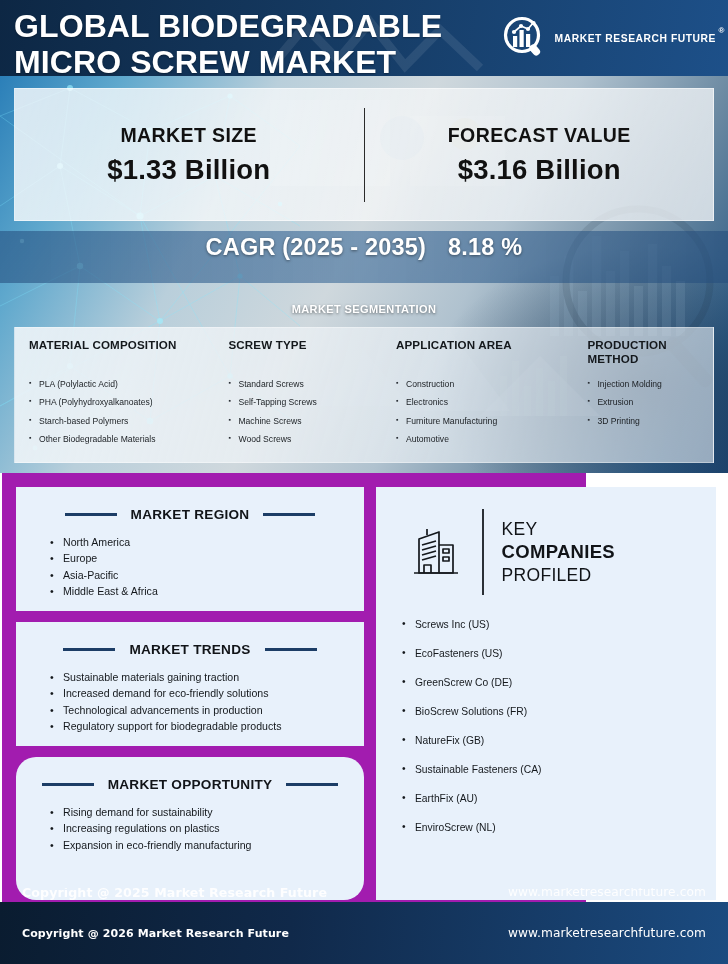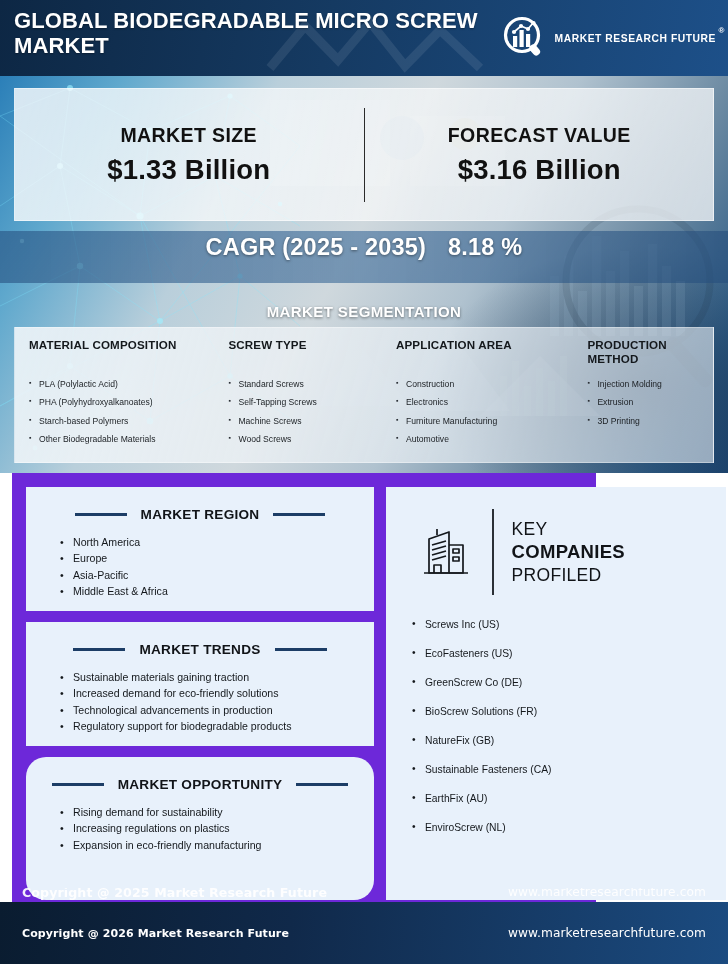--- a/index.html
+++ b/index.html
@@ -17,21 +17,21 @@
     position:absolute; left:0; top:0; width:728px; height:76px;
     background:linear-gradient(100deg,#0d2744 0%,#153a62 45%,#1d5089 100%);
     overflow:hidden;
   }
   .titlebar .deco {
     position:absolute; left:260px; top:8px; width:230px; height:70px;
     opacity:.25;
   }
   .title-text {
     position:absolute; left:14px; top:8px; width:540px;
-    color:#ffffff; font-size:22px; font-weight:bold;
+    color:#ffffff; font-size:32px; font-weight:bold;
     letter-spacing:.1px; line-height:1.14;
     text-transform:uppercase;
     text-shadow:0 1px 2px rgba(0,0,0,.35);
   }
   .logo {
     position:absolute; right:12px; top:16px;
     display:flex; align-items:center; gap:7px;
   }
   .logo-mark { width:46px; height:44px; flex:0 0 auto; }
   .logo-text {
@@ -77,21 +77,21 @@
     position:absolute; left:0; top:158px; width:728px;
     text-align:center; color:#ffffff;
     font-size:23.5px; font-weight:bold; letter-spacing:.2px;
     text-shadow:0 1px 3px rgba(0,0,0,.45);
   }
   .cagr-text .gap { display:inline-block; width:22px; }
 
   .seg-title {
     position:absolute; left:0; top:227px; width:728px;
     text-align:center; color:#ffffff;
-    font-size:15px; font-weight:bold; letter-spacing:.4px;
+    font-size:11px; font-weight:bold; letter-spacing:.4px;
     text-shadow:0 1px 3px rgba(0,0,0,.5);
   }
 
   .seg-panel {
     position:absolute; left:14px; top:251px; width:700px; height:136px;
     background:linear-gradient(105deg, rgba(243,247,250,.88), rgba(236,241,245,.72) 45%, rgba(225,233,240,.62));
     border:1px solid rgba(255,255,255,.35);
     display:flex;
   }
   .seg-col { padding:10px 6px 0 14px; }
@@ -108,21 +108,21 @@
   .seg-list li {
     font-size:8.6px; color:#1b1f23; line-height:1.15;
     margin-bottom:8.5px; padding-left:10px; position:relative;
   }
   .seg-list li:before {
     content:"\25AA"; position:absolute; left:0; top:-1px;
     font-size:7px; color:#2b3036;
   }
 
   
-  .lower { position:absolute; left:12px; top:473px; width:584px; height:429px; background:#6d28d9; }
+  .lower { position:absolute; left:2px; top:473px; width:584px; height:429px; background:#a21caf; }
 
   .card {
     position:absolute;
     background:#e8f1fb;
   }
   .card-l { left:14px; width:348px; }
   .card-r { left:374px; width:340px; }
   #card-region      { top:14px;  height:124px; }
   #card-trends      { top:149px; height:124px; }
   #card-opportunity { top:284px; height:143px;border-radius:20px; }

